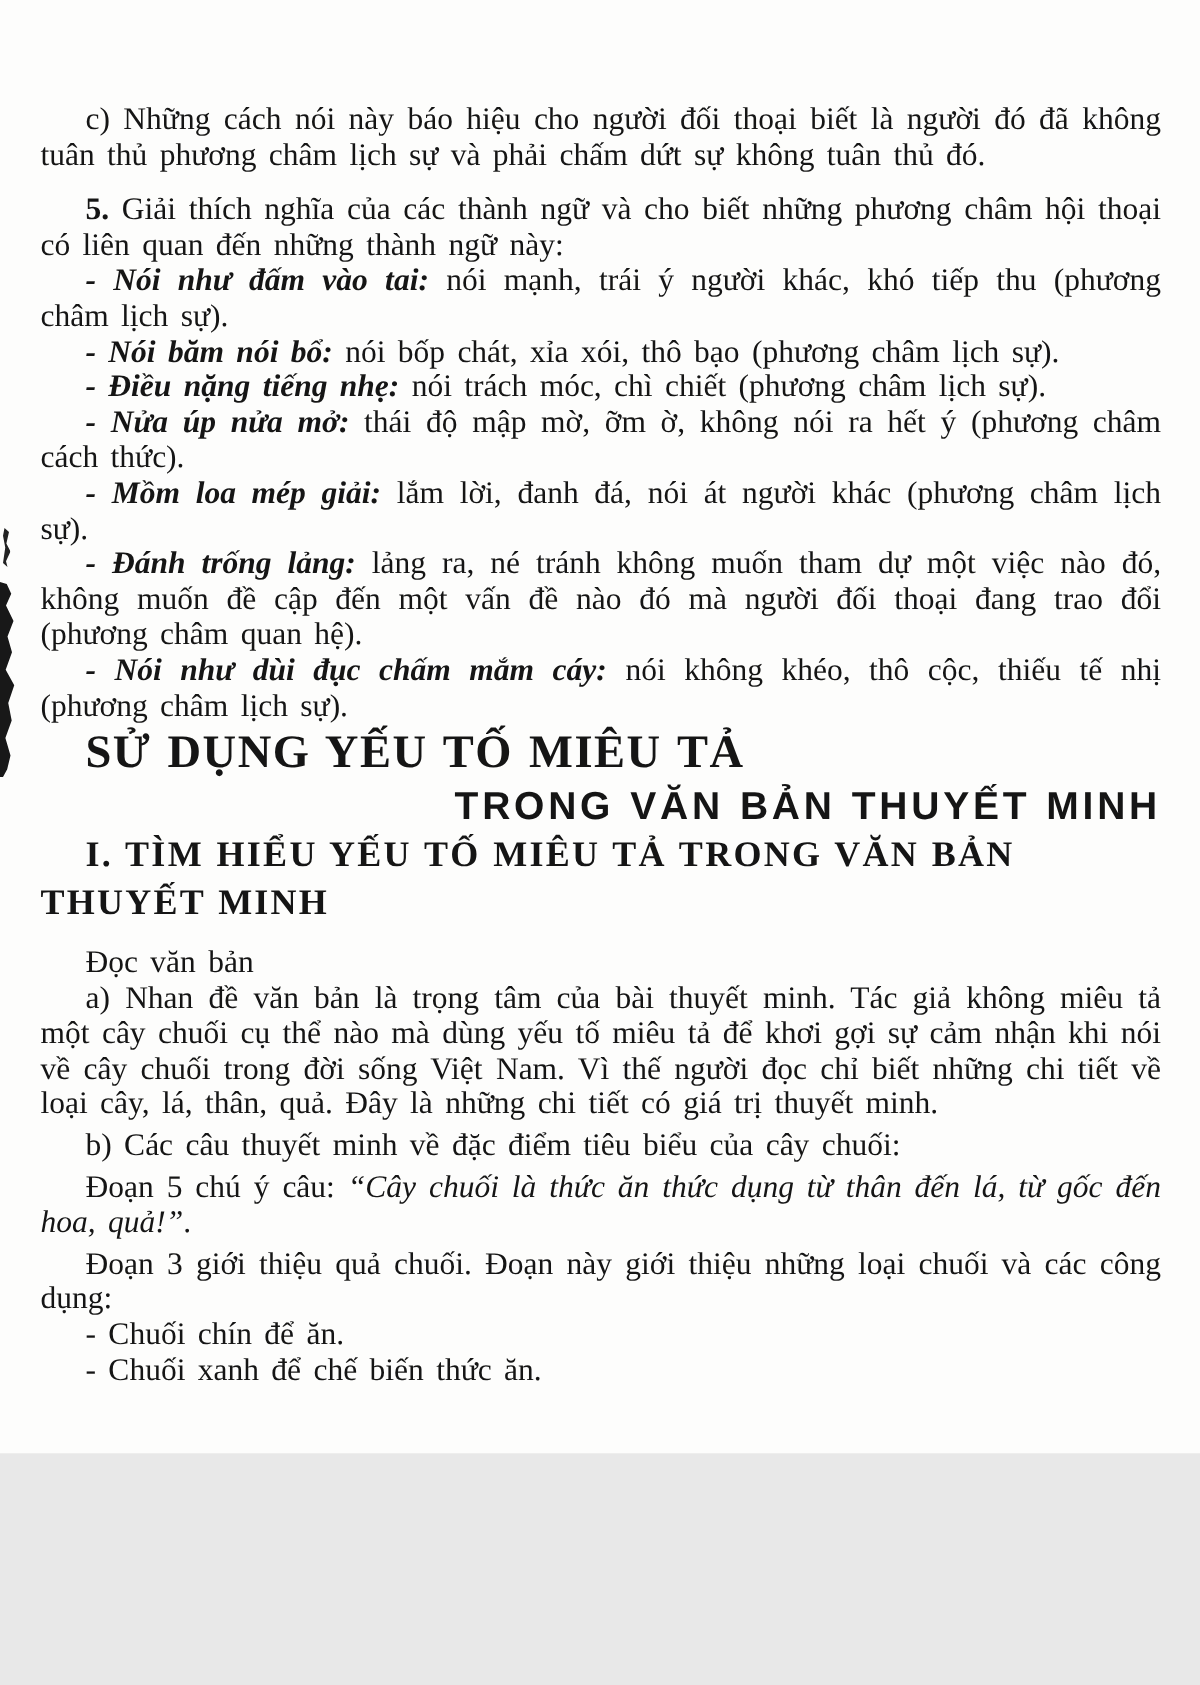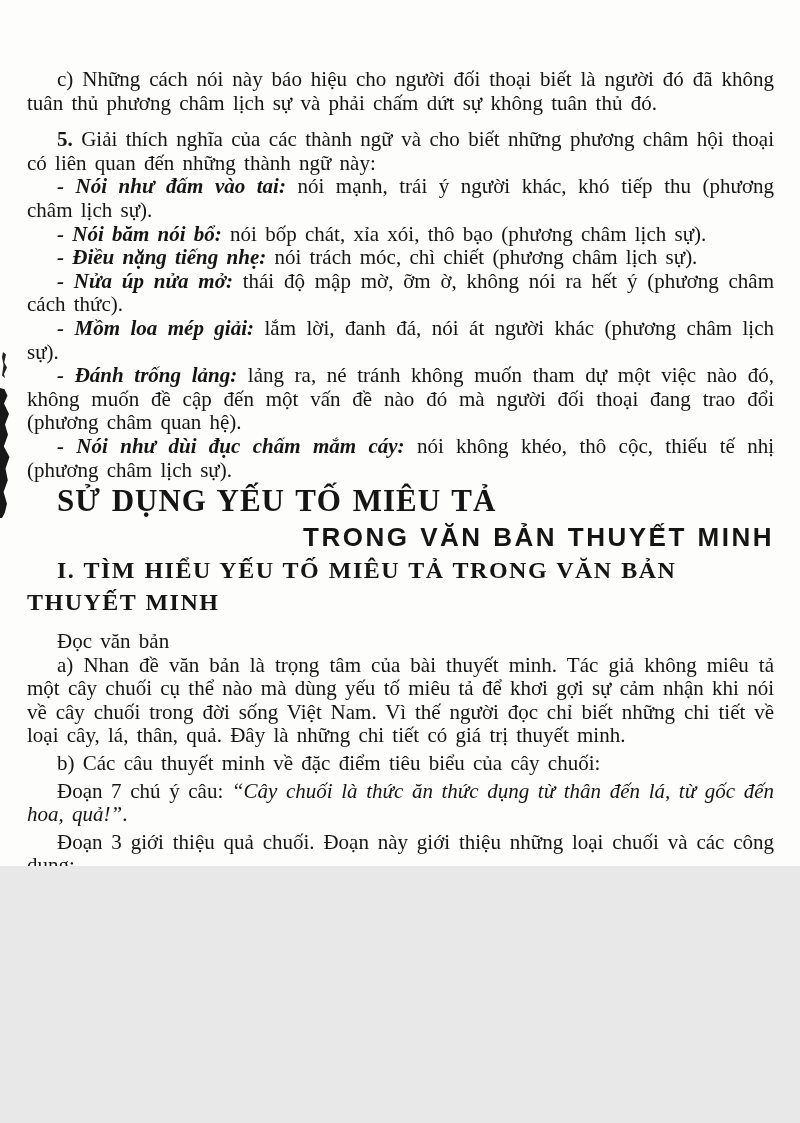--- a/index.html
+++ b/index.html
@@ -1,19 +1,19 @@
 <!DOCTYPE html>
 <html><head>
 <meta charset="utf-8">
 <style>
   html, body { margin: 0; padding: 0; background: #e8e8e8; }
   .page {
     position: relative;
     width: 800px;
-    height: 866px;
+    height: 969px;
     margin: 0 auto;
     background: #fdfdfc;
     overflow: hidden;
     font-family: "Liberation Serif", "DejaVu Serif", serif;
     color: #151515;
   }
   .content {
     position: absolute;
     left: 27px;
     top: 68px;
@@ -114,21 +114,21 @@
 
     <p class="section-heading">I. TÌM HIỂU YẾU TỐ MIÊU TẢ TRONG VĂN BẢN THUYẾT MINH</p>
 
     <p class="after-heading">Đọc văn bản</p>
 
     <p>a) Nhan đề văn bản là trọng tâm của bài thuyết minh. Tác giả không miêu tả một cây chuối cụ thể nào mà dùng yếu tố miêu tả để khơi gợi sự cảm nhận khi nói về cây chuối trong đời sống Việt Nam. Vì thế người đọc chỉ biết những chi tiết về loại cây, lá, thân, quả. Đây là những chi tiết có giá trị thuyết minh.</p>
 
     <p class="spaced">b) Các câu thuyết minh về đặc điểm tiêu biểu của cây chuối:</p>
 
 
-    <p class="spaced"><span>Đoạn 7 chú ý câu: </span><span class="q">“Cây chuối là thức ăn thức dụng từ thân đến lá, từ gốc đến hoa, quả!”</span><span>.</span></p>
+    <p class="spaced"><span>Đoạn 5 chú ý câu: </span><span class="q">“Cây chuối là thức ăn thức dụng từ thân đến lá, từ gốc đến hoa, quả!”</span><span>.</span></p>
 
     <p class="spaced">Đoạn 3 giới thiệu quả chuối. Đoạn này giới thiệu những loại chuối và các công dụng:</p>
 
     <p>- Chuối chín để ăn.</p>
     <p>- Chuối xanh để chế biến thức ăn.</p>
 
   </div>
 
   <div class="page-number">15</div>
 

